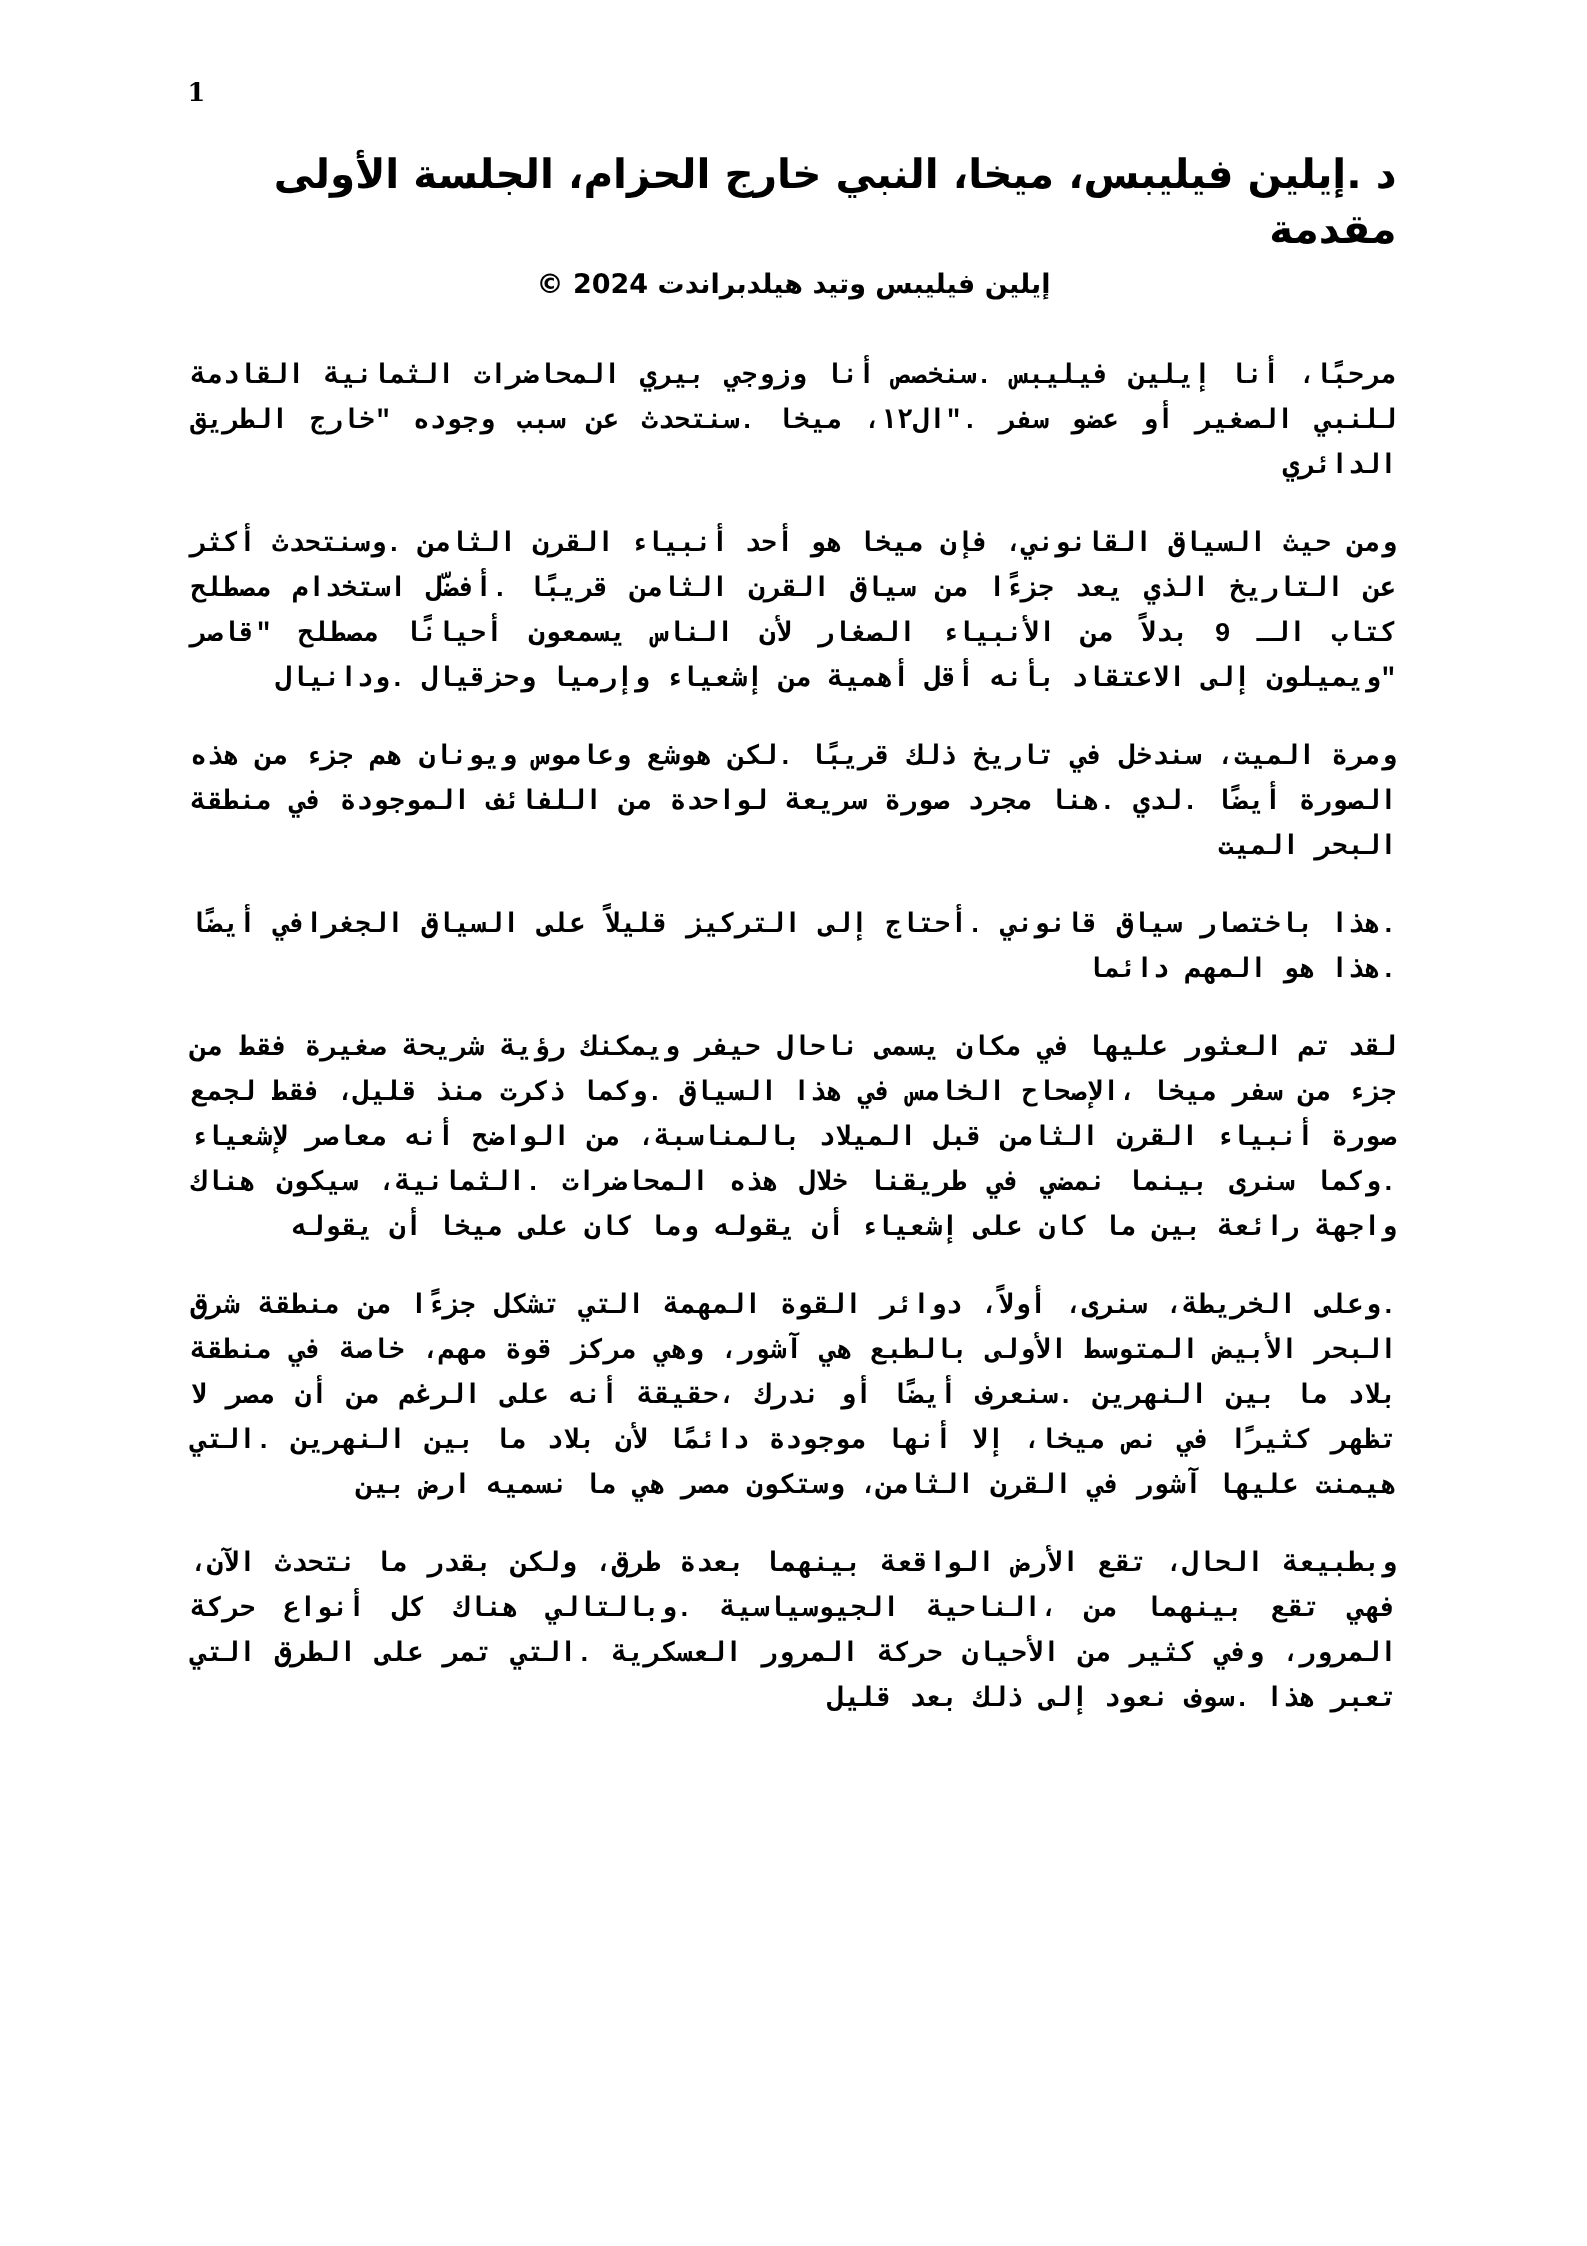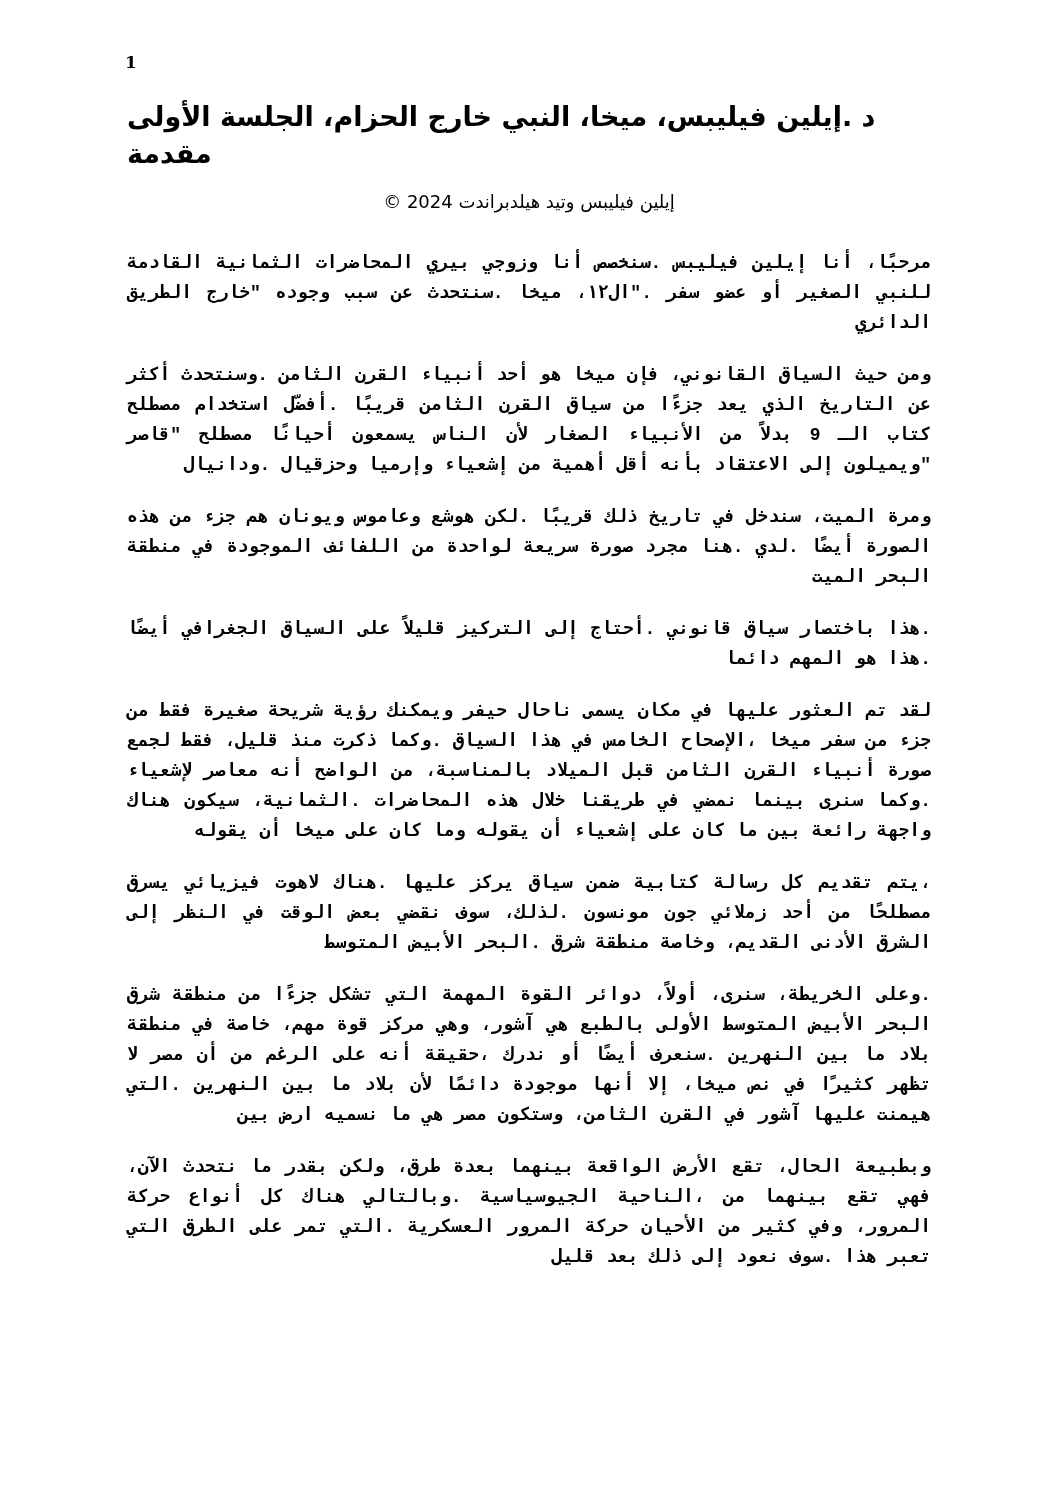--- a/index.html
+++ b/index.html
@@ -23,33 +23,33 @@
     text-align: left;
     font-size: 17px;
     font-weight: bold;
     font-family: "DejaVu Serif", "Liberation Serif", serif;
     margin: 0 0 26px -2px;
     line-height: 20px;
   }
   .doc-title {
     direction: rtl;
     unicode-bidi: plaintext;
-    text-align: left;
+    text-align: right;
     font-size: 27px;
     font-weight: bold;
     line-height: 37px;
     margin: 0;
   }
   .doc-subtitle {
     direction: rtl;
     text-align: center;
     font-size: 18px;
-    font-weight: normal;
+    font-weight: bold;
     line-height: 28px;
-    margin: 16px 0 32px 0;
+    margin: 4px 0 32px 0;
   }
   .doc-body {
     direction: rtl;
     font-size: 18px;
     font-weight: bold;
     line-height: 30px;
   }
   .doc-body p {
     margin: 0 0 22px 0;
     text-align: justify;
@@ -62,17 +62,16 @@
 <div class="page">
   <div class="page-number">1</div>
   <h1 class="doc-title">د .إيلين فيليبس، ميخا، النبي خارج الحزام، الجلسة الأولى مقدمة</h1>
   <div class="doc-subtitle">إيلين فيليبس وتيد هيلدبراندت 2024 ©</div>
   <div class="doc-body">
     <p>مرحبًا، أنا إيلين فيليبس .سنخصص أنا وزوجي بيري المحاضرات الثمانية القادمة للنبي الصغير أو عضو سفر ."ال١٢، ميخا .سنتحدث عن سبب وجوده "خارج الطريق الدائري</p>
     <p>ومن حيث السياق القانوني، فإن ميخا هو أحد أنبياء القرن الثامن .وسنتحدث أكثر عن التاريخ الذي يعد جزءًا من سياق القرن الثامن قريبًا .أفضّل استخدام مصطلح كتاب الـ 9 بدلاً من الأنبياء الصغار لأن الناس يسمعون أحيانًا مصطلح "قاصر "ويميلون إلى الاعتقاد بأنه أقل أهمية من إشعياء وإرميا وحزقيال .ودانيال</p>
     <p>ومرة الميت، سندخل في تاريخ ذلك قريبًا .لكن هوشع وعاموس ويونان هم جزء من هذه الصورة أيضًا .لدي .هنا مجرد صورة سريعة لواحدة من اللفائف الموجودة في منطقة البحر الميت</p>
     <p>.هذا باختصار سياق قانوني .أحتاج إلى التركيز قليلاً على السياق الجغرافي أيضًا .هذا هو المهم دائما</p>
     <p>لقد تم العثور عليها في مكان يسمى ناحال حيفر ويمكنك رؤية شريحة صغيرة فقط من جزء من سفر ميخا ،الإصحاح الخامس في هذا السياق .وكما ذكرت منذ قليل، فقط لجمع صورة أنبياء القرن الثامن قبل الميلاد بالمناسبة، من الواضح أنه معاصر لإشعياء .وكما سنرى بينما نمضي في طريقنا خلال هذه المحاضرات .الثمانية، سيكون هناك واجهة رائعة بين ما كان على إشعياء أن يقوله وما كان على ميخا أن يقوله</p>
-    <p>،يتم تقديم كل رسالة كتابية ضمن سياق يركز عليها .هناك لاهوت فيزيائي يسرق مصطلحًا من أحد زملائي جون مونسون .لذلك، سوف نقضي بعض الوقت في النظر إلى الشرق الأدنى القديم، وخاصة منطقة شرق .البحر الأبيض المتوسط</p>
     <p>.وعلى الخريطة، سنرى، أولاً، دوائر القوة المهمة التي تشكل جزءًا من منطقة شرق البحر الأبيض المتوسط الأولى بالطبع هي آشور، وهي مركز قوة مهم، خاصة في منطقة بلاد ما بين النهرين .سنعرف أيضًا أو ندرك ،حقيقة أنه على الرغم من أن مصر لا تظهر كثيرًا في نص ميخا، إلا أنها موجودة دائمًا لأن بلاد ما بين النهرين .التي هيمنت عليها آشور في القرن الثامن، وستكون مصر هي ما نسميه ارض بين</p>
     <p>وبطبيعة الحال، تقع الأرض الواقعة بينهما بعدة طرق، ولكن بقدر ما نتحدث الآن، فهي تقع بينهما من ،الناحية الجيوسياسية .وبالتالي هناك كل أنواع حركة المرور، وفي كثير من الأحيان حركة المرور العسكرية .التي تمر على الطرق التي تعبر هذا .سوف نعود إلى ذلك بعد قليل</p>
   </div>
 </div>
 
 </body></html>

